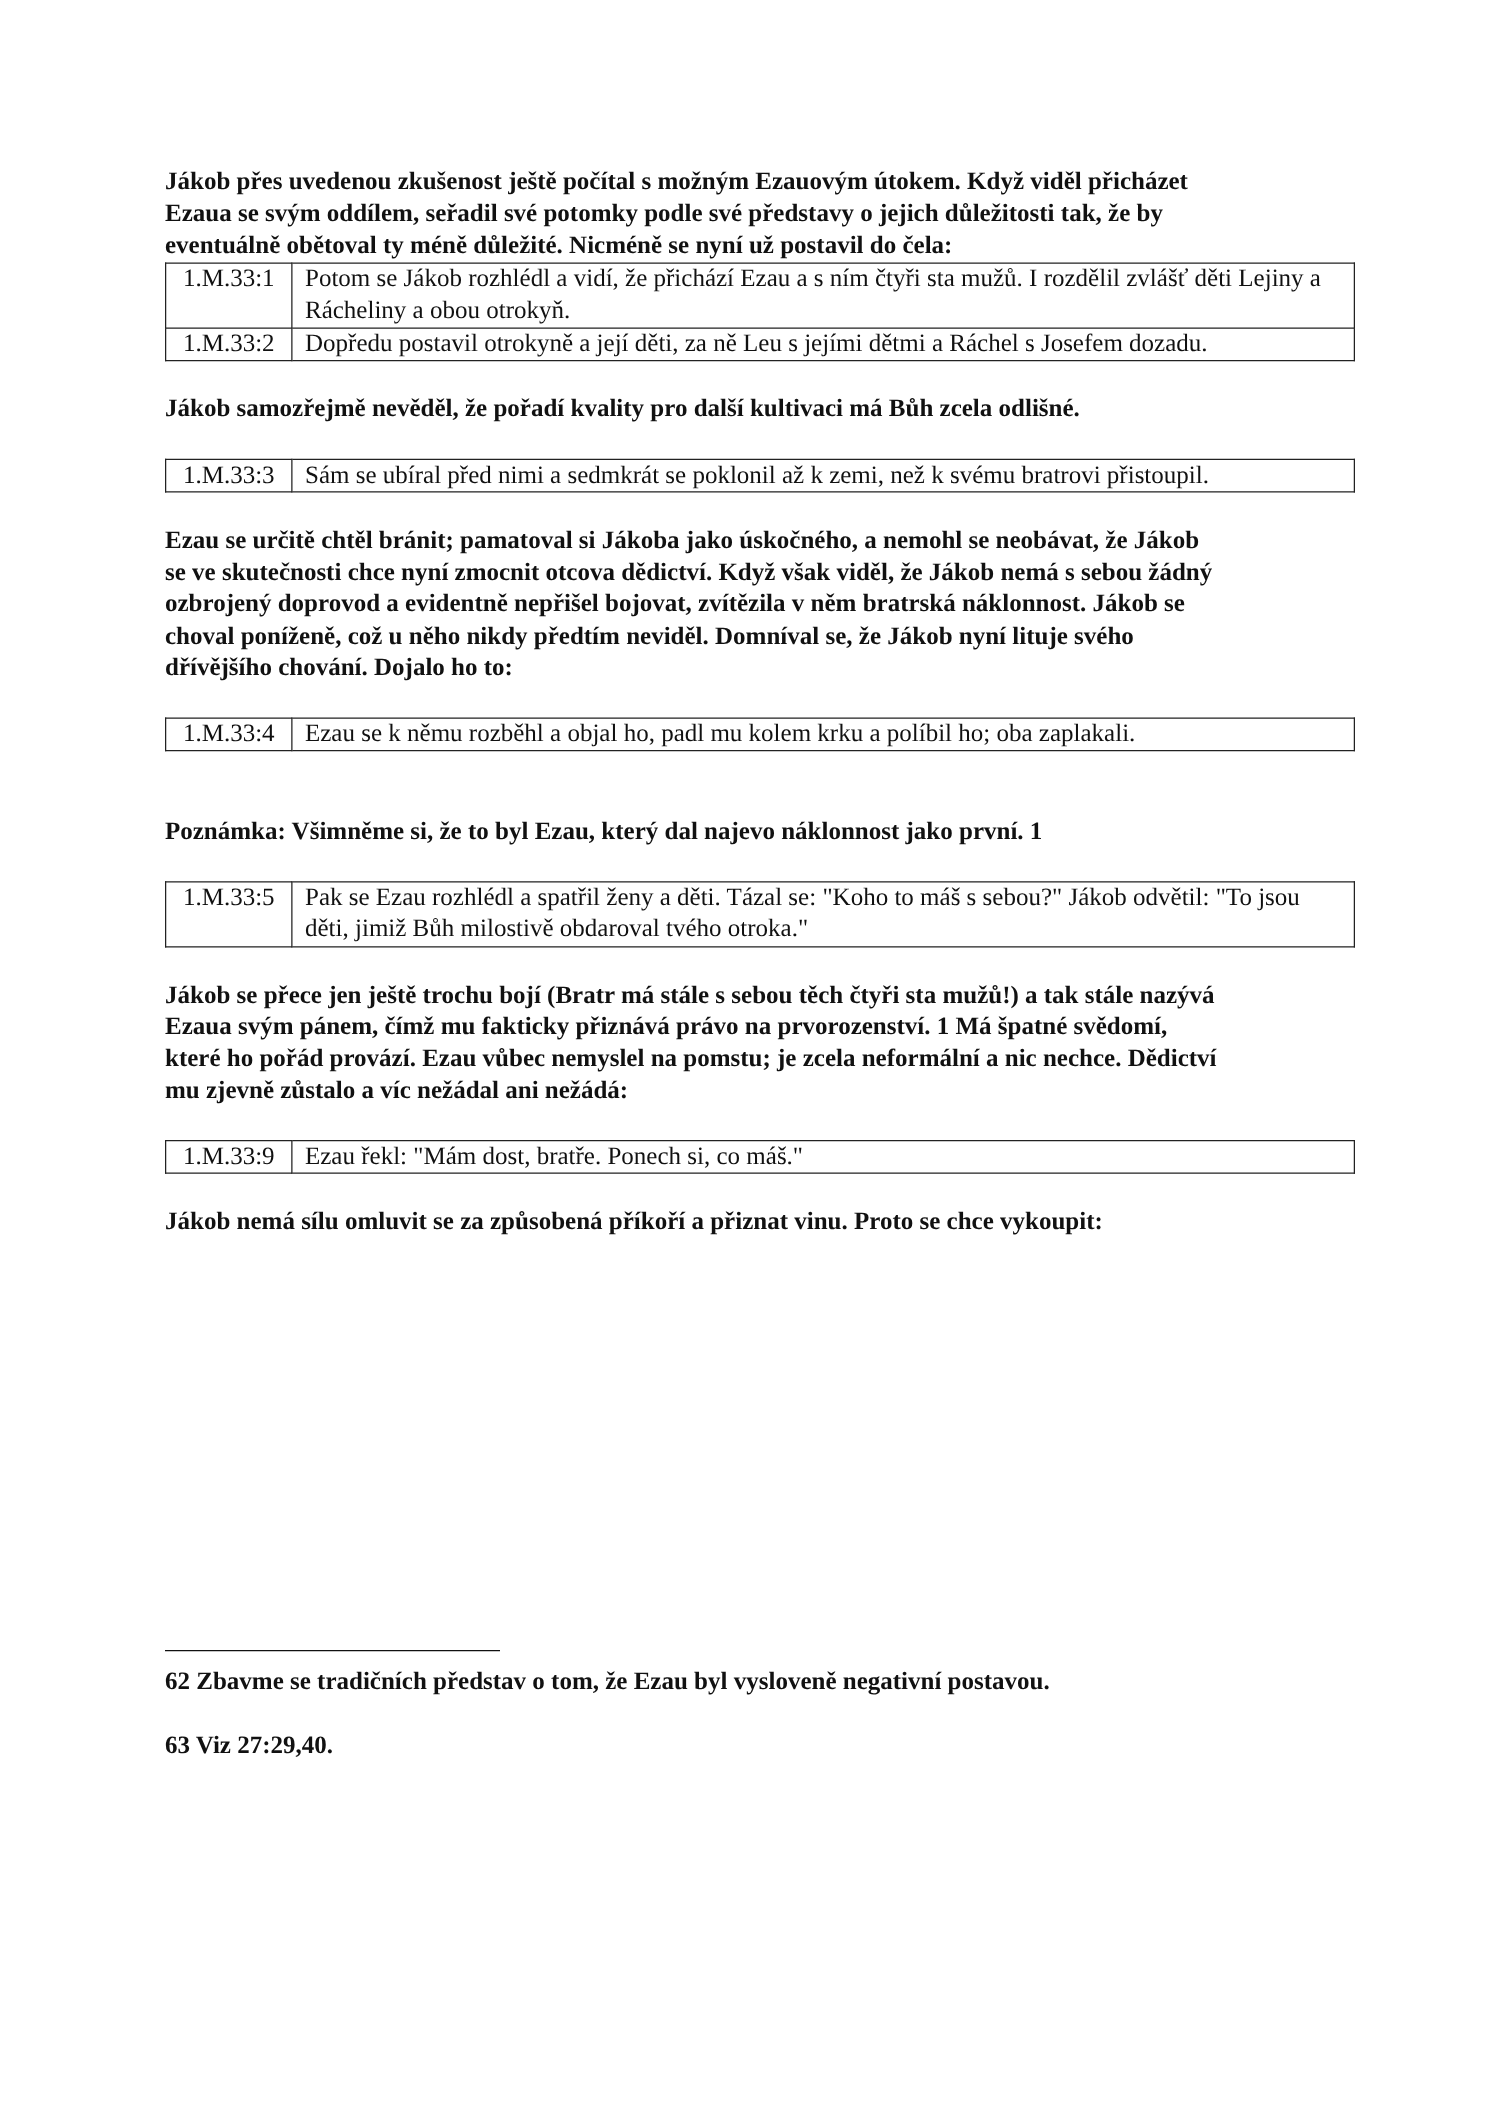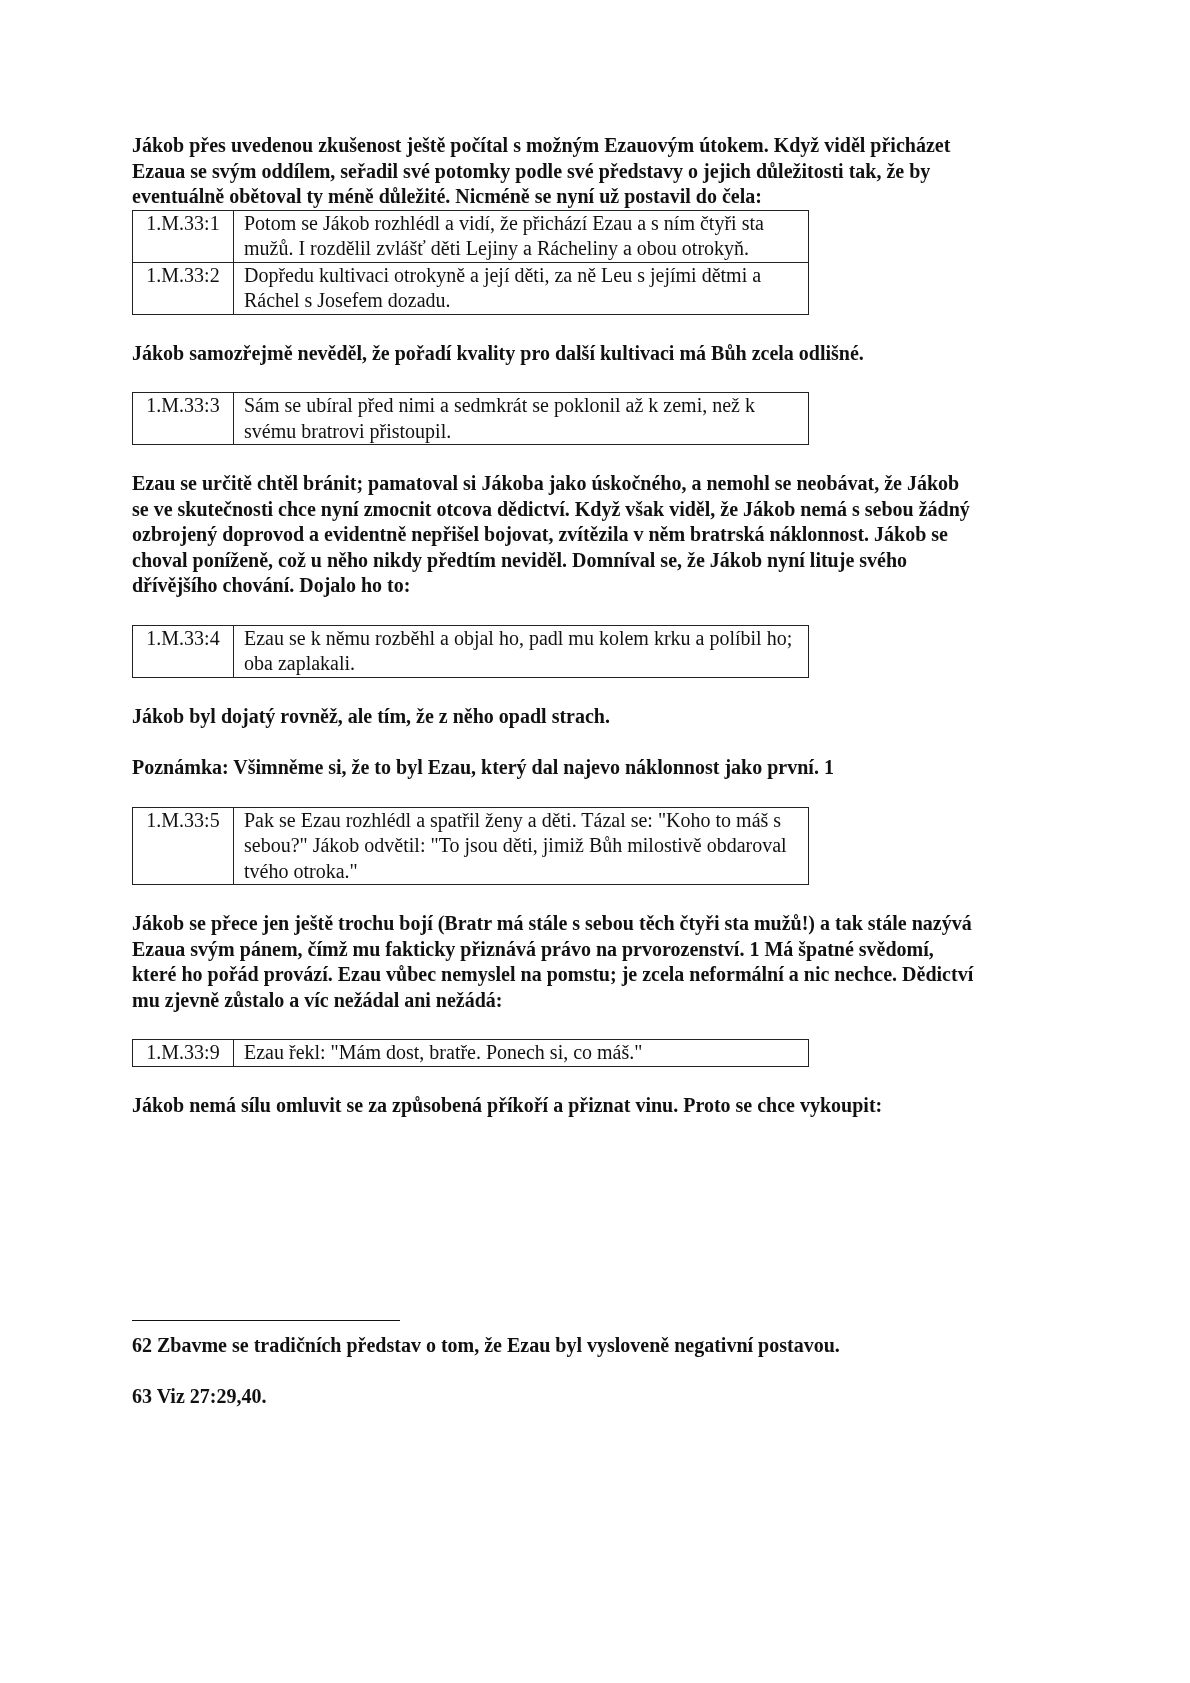--- a/index.html
+++ b/index.html
@@ -5,21 +5,21 @@
   html, body { margin: 0; padding: 0; background: #ffffff; }
   body {
     width: 1190px; height: 1683px; position: relative; overflow: hidden;
     font-family: "Liberation Serif", "DejaVu Serif", serif;
     font-size: 20px; line-height: 25.5px; color: #111;
   }
   .page { position: absolute; left: 132px; top: 133px; width: 848px; }
   p { margin: 0; font-weight: bold; }
   .gap { height: 26px; }
   table.verses {
-    width: 677px; border-collapse: collapse; table-layout: fixed;
+    width: 952px; border-collapse: collapse; table-layout: fixed;
   }
   table.verses td {
     border: 1px solid #222; vertical-align: top; padding: 0 6px 0 10px;
   }
   table.verses td.ref { width: 88px; text-align: center; padding: 0 6px; }
   .fn-rule { position: absolute; left: 132px; top: 1320px; width: 268px; height: 0; border-top: 1px solid #111; }
   .fn1 { position: absolute; left: 132px; top: 1333px; }
   .fn2 { position: absolute; left: 132px; top: 1384px; text-align: center; }
 </style>
 </head>
@@ -28,21 +28,21 @@
 <div class="page">
   <p>Jákob přes uvedenou zkušenost ještě počítal s možným Ezauovým útokem. Když viděl přicházet Ezaua se svým oddílem, seřadil své potomky podle své představy o jejich důležitosti tak, že by eventuálně obětoval ty méně důležité. Nicméně se nyní už postavil do čela:</p>
   <table class="verses">
     <tbody>
         <tr>
       <td class="ref">1.M.33:1</td>
       <td>Potom se Jákob rozhlédl a vidí, že přichází Ezau a s ním čtyři sta mužů. I rozdělil zvlášť děti Lejiny a Rácheliny a obou otrokyň.</td>
     </tr>
     <tr>
       <td class="ref">1.M.33:2</td>
-      <td>Dopředu kultivaci otrokyně a její děti, za ně Leu s jejími dětmi a Ráchel s Josefem dozadu.</td>
+      <td>Dopředu postavil otrokyně a její děti, za ně Leu s jejími dětmi a Ráchel s Josefem dozadu.</td>
     </tr>
   </tbody>
     </table>
   <div class="gap"></div>
   <p>Jákob samozřejmě nevěděl, že pořadí kvality pro další kultivaci má Bůh zcela odlišné.</p>
   <div class="gap"></div>
   <table class="verses">
     <tbody>
         <tr>
       <td class="ref">1.M.33:3</td>
@@ -55,21 +55,20 @@
   <div class="gap"></div>
   <table class="verses">
     <tbody>
         <tr>
       <td class="ref">1.M.33:4</td>
       <td>Ezau se k němu rozběhl a objal ho, padl mu kolem krku a políbil ho; oba zaplakali.</td>
     </tr>
   </tbody>
     </table>
   <div class="gap"></div>
-  <p>Jákob byl dojatý rovněž, ale tím, že z něho opadl strach.</p>
   <div class="gap"></div>
   <p>Poznámka: Všimněme si, že to byl Ezau, který dal najevo náklonnost jako první. 1</p>
   <div class="gap"></div>
   <table class="verses">
     <tbody>
         <tr>
       <td class="ref">1.M.33:5</td>
       <td>Pak se Ezau rozhlédl a spatřil ženy a děti. Tázal se: "Koho to máš s sebou?" Jákob odvětil: "To jsou děti, jimiž Bůh milostivě obdaroval tvého otroka."</td>
     </tr>
   </tbody>

